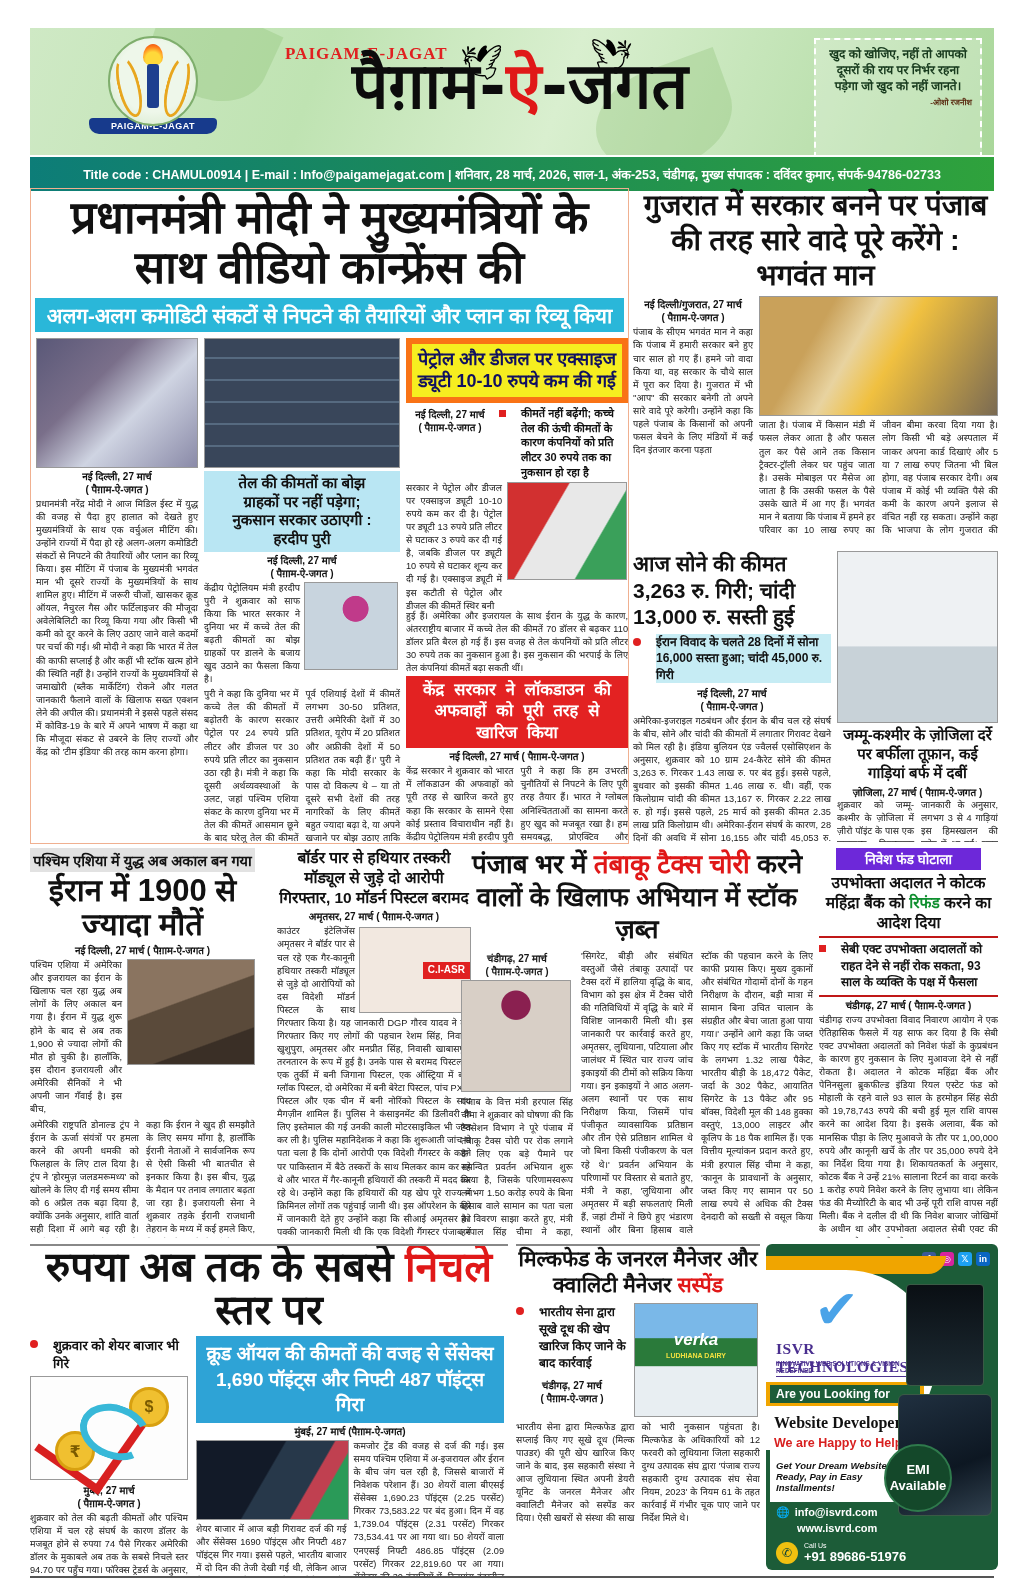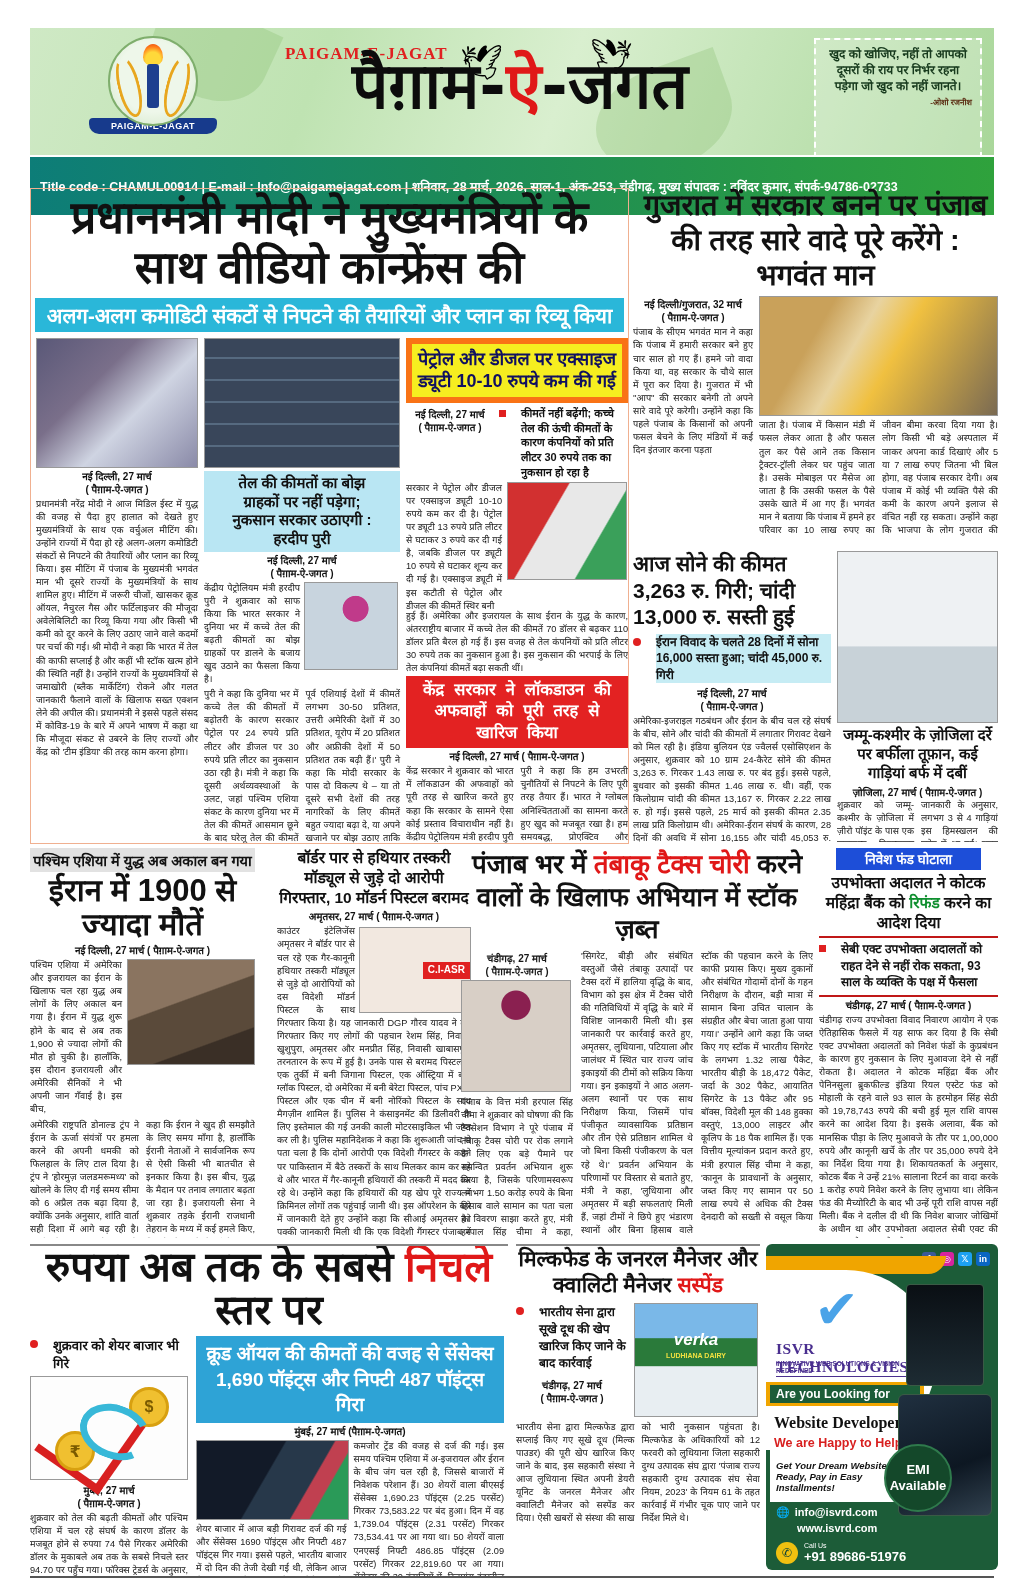--- a/index.html
+++ b/index.html
@@ -25,21 +25,21 @@
     font-family:"Liberation Serif",serif;letter-spacing:1px;}
   .paper-hindi{position:absolute;left:180px;top:26px;width:620px;text-align:center;font-size:64px;font-weight:900;
     line-height:1.0;color:#0c0c0c;font-family:"DejaVu Sans",sans-serif;}
   .paper-hindi .red{color:#e01818;}
   .dove{position:absolute;font-size:34px;filter:grayscale(1) contrast(1.4);}
   .quote-box{position:absolute;right:12px;top:10px;width:148px;height:104px;border:2px dashed #ffffff;
     background:rgba(255,255,255,.25);padding:6px 8px;font-size:12px;font-weight:bold;color:#173a1d;
     text-align:center;line-height:1.35;}
   .quote-attr{font-size:8px;text-align:right;margin-top:3px;color:#5b2d12;}
   .infobar{background:linear-gradient(90deg,#0d7d78 0%,#1c8a57 45%,#2fa23c 100%);color:#fff;
-    font-weight:bold;font-size:12.5px;display:flex;align-items:center;padding:16px 10px;}
+    font-weight:bold;font-size:12.5px;display:flex;align-items:center;padding:4px 10px;justify-content:center;}
 
   
   .byline{font-weight:bold;text-align:center;font-size:10px;line-height:1.3;margin:2px 0;}
   .bt{font-size:9.2px;line-height:1.42;text-align:justify;color:#181818;}
   .cols2{column-count:2;column-gap:7px;}
   .cols3{column-count:3;column-gap:8px;}
   .bullet-row{display:flex;gap:15px;align-items:flex-start;}
   .sq{width:7px;height:7px;background:#e02020;margin-top:4px;flex:0 0 auto;}
   .dot{width:8px;height:8px;border-radius:50%;background:#e02020;margin-top:4px;flex:0 0 auto;}
   .photo{border:1px solid #999;}
@@ -55,21 +55,21 @@
   .red-head{background:#e32222;color:#fff;font-size:16.5px;font-weight:900;text-align:center;
     line-height:1.3;padding:4px 4px;font-family:Liberation Mono, monospace;}
   .mann-head{font-size:29px;font-weight:900;line-height:1.2;text-align:center;}
   .gold-head{font-size:21px;font-weight:900;line-height:1.25;}
   .hl-cyan{background:#c6ecf4;font-weight:bold;}
   .kicker{background:#e2e2e2;font-size:14.5px;font-weight:900;text-align:center;padding:2px 0;}
   .iran-head{font-size:31px;font-weight:900;text-align:center;line-height:1.1;margin:2px 0;}
   .weap-head{font-size:15.5px;font-weight:900;text-align:center;line-height:1.3;}
   .tob-head{font-size:26px;font-weight:900;text-align:center;line-height:1.25;}
   .tob-head .red{color:#e01818;}
-  .kotak-kicker{background:#1d4ed8;color:#fff;font-size:13.5px;font-weight:900;text-align:center;
+  .kotak-kicker{background:#6d28d9;color:#fff;font-size:13.5px;font-weight:900;text-align:center;
     padding:2px 10px;margin:0 auto;width:70%;}
   .kotak-head{font-size:15.5px;font-weight:900;text-align:center;line-height:1.3;
     border-bottom:2px solid #c01818;padding:3px 0;}
   .kotak-head .green{color:#0f8f2f;}
   .kotak-bullet{font-size:12px;font-weight:bold;line-height:1.35;border-bottom:2px solid #c01818;padding:3px 0 5px;}
   .rupee-head{font-size:41px;font-weight:900;text-align:center;line-height:1.05;}
   .rupee-head .red{color:#e01818;}
   .bluebox{background:#2ea3d6;color:#fff;font-size:19px;font-weight:bold;text-align:center;
     line-height:1.35;padding:5px 4px;}
   .milk-head{font-size:21px;font-weight:900;text-align:center;line-height:1.25;}
@@ -181,21 +181,21 @@
         <div class="byline"><span>नई दिल्ली, 27 मार्च</span> <span>( पैग़ाम-ऐ-जगत )</span></div>
         <div class="bt cols2" style="height:238px;">केंद्र सरकार ने शुक्रवार को भारत में लॉकडाउन की अफवाहों को पूरी तरह से खारिज करते हुए कहा कि सरकार के सामने ऐसा कोई प्रस्ताव विचाराधीन नहीं है। केंद्रीय पेट्रोलियम मंत्री हरदीप पुरी ने कहा, 'लॉकडाउन की अफवाहें झूठी हैं। ऐसे किसी प्रस्ताव पर विचार नहीं किया जा रहा है। ग्लोबल हालात लगातार बदल रहे हैं। हम एनर्जी, सप्लाई चेन और जरूरी चीजों से जुड़ी घटनाओं पर कड़ी नजर रख रहे हैं। प्रधानमंत्री मोदी के नेतृत्व में, हमारे नागरिकों को तेल, एनर्जी और दूसरी जरूरी सप्लाई की लगातार उपलब्धता सुनिश्चित करने के लिए सभी जरूरी कदम उठाए जा रहे हैं।' पुरी ने कहा कि हम उभरती चुनौतियों से निपटने के लिए पूरी तरह तैयार हैं। भारत ने ग्लोबल अनिश्चितताओं का सामना करते हुए खुद को मजबूत रखा है। हम समयबद्ध, प्रोएक्टिव और कोऑर्डिनेटेड तरीके से काम करते रहेंगे। भारत में लॉकडाउन की अफवाहें पूरी तरह से झूठी हैं। उन्होंने साफ किया कि भारत सरकार के सामने ऐसा कोई प्रस्ताव विचाराधीन नहीं है। ऐसे समय में, यह जरूरी है कि हम शांत, जिम्मेदार और एकजुट रहें। ऐसी स्थिति में अफवाहें फैलाना गैर-जिम्मेदाराना और नुकसानदायक है।</div>
       </div>
     </div>
   </div>
 
   <div class="abs" style="left:633px;top:188px;width:365px;height:654px;">
     <div class="mann-head">गुजरात में सरकार बनने पर पंजाब की तरह सारे वादे पूरे करेंगे : भगवंत मान</div>
     <div style="display:flex;gap:6px;margin-top:4px;">
       <div style="width:120px;flex:0 0 auto;">
-        <div class="byline"><span>नई दिल्ली/गुजरात, 32 मार्च</span><br><span>( पैग़ाम-ऐ-जगत )</span></div>
+        <div class="byline"><span>नई दिल्ली/गुजरात, 27 मार्च</span><br><span>( पैग़ाम-ऐ-जगत )</span></div>
         <div class="bt" style="height:212px;">पंजाब के सीएम भगवंत मान ने कहा कि पंजाब में हमारी सरकार बने हुए चार साल हो गए हैं। हमने जो वादा किया था, वह सरकार के चौथे साल में पूरा कर दिया है। गुजरात में भी ''आप'' की सरकार बनेगी तो अपने सारे वादे पूरे करेगी। उन्होंने कहा कि पहले पंजाब के किसानों को अपनी फसल बेचने के लिए मंडियों में कई दिन इंतजार करना पड़ता</div>
       </div>
       <div style="width:239px;flex:0 0 auto;">
         <div class="photo" style="height:118px;background:linear-gradient(120deg,#c9a15a 0 25%,#e8d3a0 40%,#f0c040 55%,#7a6a52 100%);"></div>
         <div class="bt cols2" style="height:128px;margin-top:3px;">जाता है। पंजाब में किसान मंडी में फसल लेकर आता है और फसल तुल कर पैसे आने तक किसान ट्रैक्टर-ट्रॉली लेकर घर पहुंच जाता है। उसके मोबाइल पर मैसेज आ जाता है कि उसकी फसल के पैसे उसके खाते में आ गए हैं। भगवंत मान ने बताया कि पंजाब में हमने हर परिवार का 10 लाख रुपए का जीवन बीमा करवा दिया गया है। लोग किसी भी बड़े अस्पताल में जाकर अपना कार्ड दिखाएं और 5 या 7 लाख रुपए जितना भी बिल होगा, वह पंजाब सरकार देगी। अब पंजाब में कोई भी व्यक्ति पैसे की कमी के कारण अपने इलाज से वंचित नहीं रह सकता। उन्होंने कहा कि भाजपा के लोग गुजरात की जनता को 30 साल से लूट रहे हैं। भाजपा वाले कह रहे हैं कि आम आदमी पार्टी जितनी मर्जी (शेष पेज 2 पर)</div>
       </div>
     </div>
     <div style="display:flex;gap:6px;margin-top:4px;">
 
       <div style="width:198px;flex:0 0 auto;">

